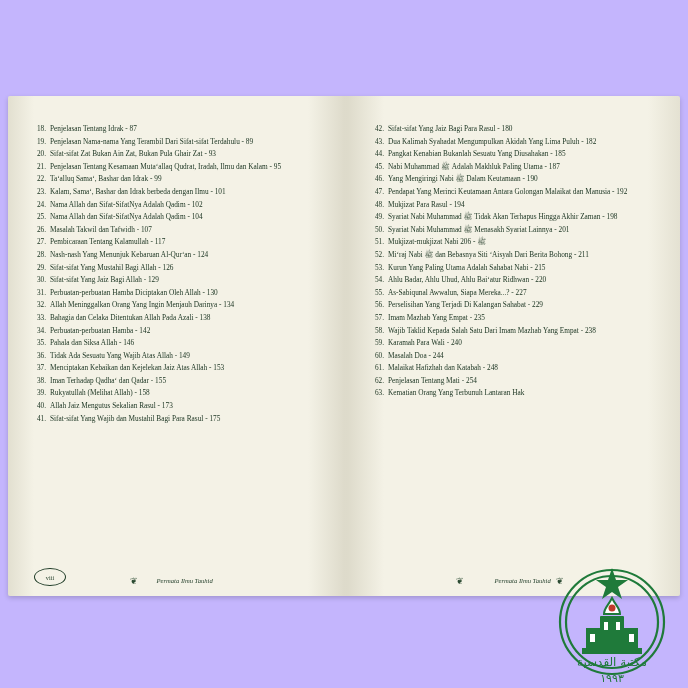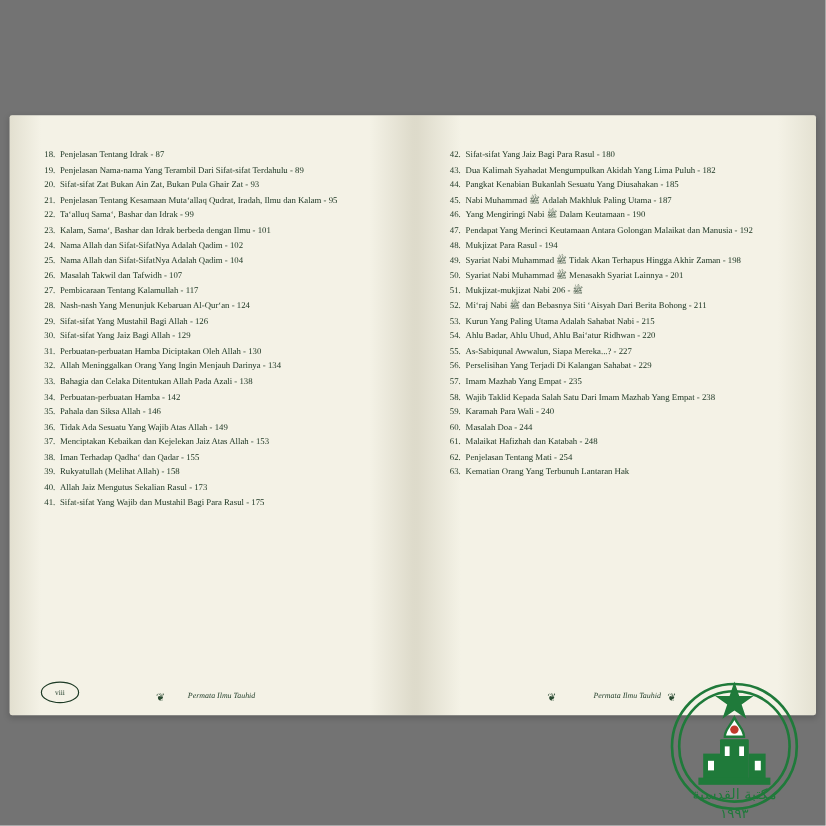--- a/index.html
+++ b/index.html
@@ -12,21 +12,21 @@
     background: #ffffff;
     font-family: "Liberation Serif", serif;
     overflow: hidden;
   }
   .page-photo {
     position: absolute;
     left: 0;
     top: 0;
     width: 688px;
     height: 688px;
-    background: #737373;
+    background: #c4b5fd;
   }
   
   .spread {
     position: absolute;
     left: 8px;
     top: 96px;
     width: 672px;
     height: 500px;
     background: #f4f2e6;
     border-radius: 2px;

